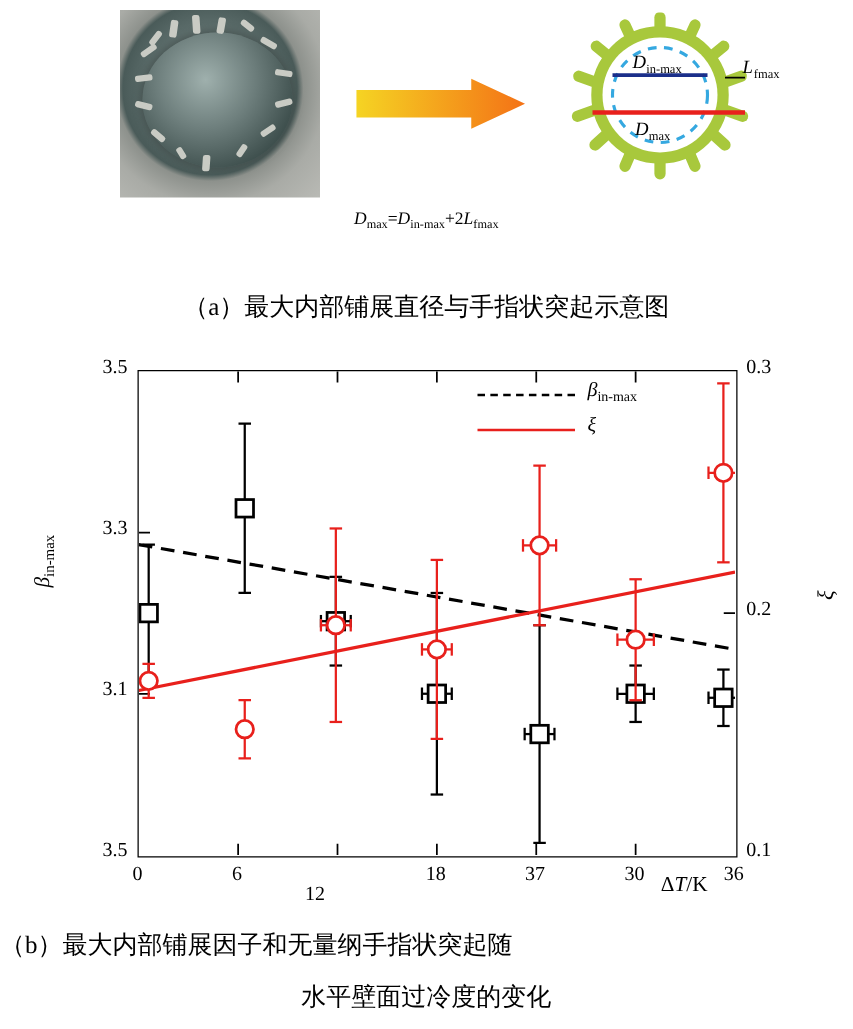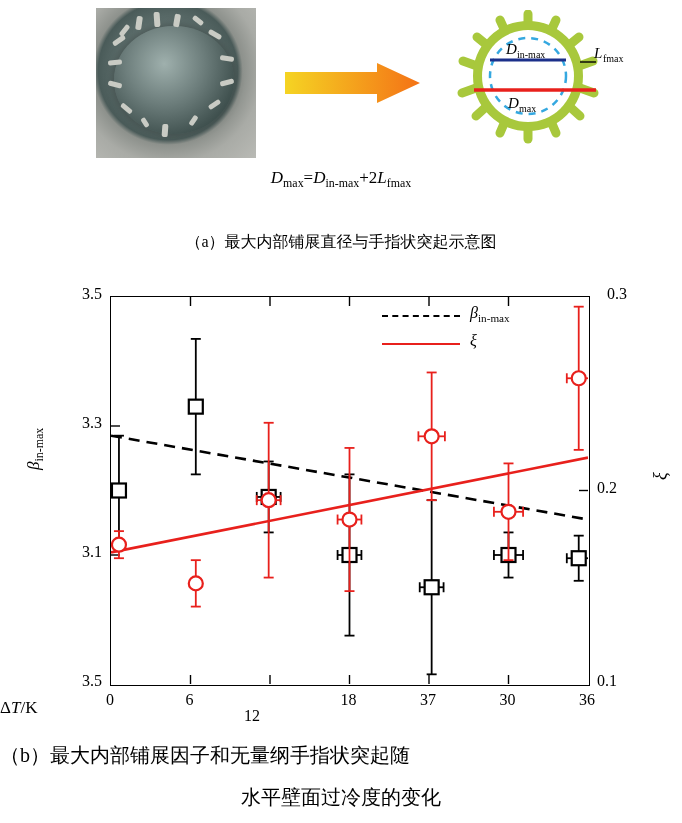--- a/index.html
+++ b/index.html
@@ -22,31 +22,31 @@
   #droplet-photo .blob{
     position:absolute;left:18px;top:18px;width:120px;height:108px;border-radius:50%;
     background:radial-gradient(ellipse at 42% 35%, #9fb0ad 0%, #6d7e7c 40%, #3f504e 75%, #36463f 100%);
     box-shadow:0 0 6px 2px rgba(60,70,68,.6);
   }
   #droplet-photo .finger{
     position:absolute;background:#c9cbc4;border-radius:2px;
   }
   #arrow{position:absolute;left:285px;top:62px;width:135px;height:42px;}
   #schematic{position:absolute;left:428px;top:10px;width:200px;height:140px;}
-  #formula{position:absolute;left:0;top:168px;width:682px;text-align:center;font-size:17px;}
-  #caption-a{position:absolute;left:0;top:232px;width:682px;text-align:center;font-size:16px;}
+  #formula{position:absolute;left:0;top:168px;width:682px;text-align:center;font-size:14px;}
+  #caption-a{position:absolute;left:0;top:232px;width:682px;text-align:center;font-size:20px;}
 
   
   #panel-b{position:absolute;left:0;top:280px;width:682px;height:460px;}
   #plot-frame{
     position:absolute;left:110px;top:16px;width:480px;height:390px;
     border:1.6px solid #000;box-sizing:border-box;background:#fff;
   }
   .ticklabel{position:absolute;font-size:16px;text-align:center;}
-  #xaxis-label{position:absolute;left:0;top:418px;width:566px;text-align:left;font-size:17px;}
+  #xaxis-label{position:absolute;left:0;top:418px;width:566px;text-align:right;font-size:17px;}
   #yleft-label{
     position:absolute;left:24px;top:190px;font-size:17px;
     transform:rotate(-90deg);transform-origin:left top;white-space:nowrap;
   }
   #yright-label{
     position:absolute;left:650px;top:200px;font-size:18px;
     transform:rotate(-90deg);transform-origin:left top;white-space:nowrap;
   }
   #legend{position:absolute;left:378px;top:24px;width:200px;height:56px;font-size:15px;}
   .legend-line-dash{
@@ -276,17 +276,17 @@
     <div class="ticklabel" style="left: 328.5px; top: 411px; width: 40px;">18</div>
     <div class="ticklabel" style="left: 408px; top: 411px; width: 40px;">37</div>
     <div class="ticklabel" style="left: 487.5px; top: 411px; width: 40px;">30</div>
     <div class="ticklabel" style="left: 567px; top: 411px; width: 40px;">36</div>
     <div class="ticklabel" style="left: 58px; top: 392px; width: 44px; text-align: right;">3.5</div>
     <div class="ticklabel" style="left: 58px; top: 263px; width: 44px; text-align: right;">3.1</div>
     <div class="ticklabel" style="left: 58px; top: 134px; width: 44px; text-align: right;">3.3</div>
     <div class="ticklabel" style="left: 58px; top: 5px; width: 44px; text-align: right;">3.5</div>
     <div class="ticklabel" style="left: 597px; top: 392px; width: 40px; text-align: left;">0.1</div>
     <div class="ticklabel" style="left: 597px; top: 198.5px; width: 40px; text-align: left;">0.2</div>
-    <div class="ticklabel" style="left: 597px; top: 5px; width: 40px; text-align: center;">0.3</div>
+    <div class="ticklabel" style="left: 597px; top: 5px; width: 40px; text-align: left;">0.3</div>
   </div>
 
 <div id="caption-b1">（b）最大内部铺展因子和无量纲手指状突起随</div>
 <div id="caption-b2">水平壁面过冷度的变化</div>
 
 </body></html>

